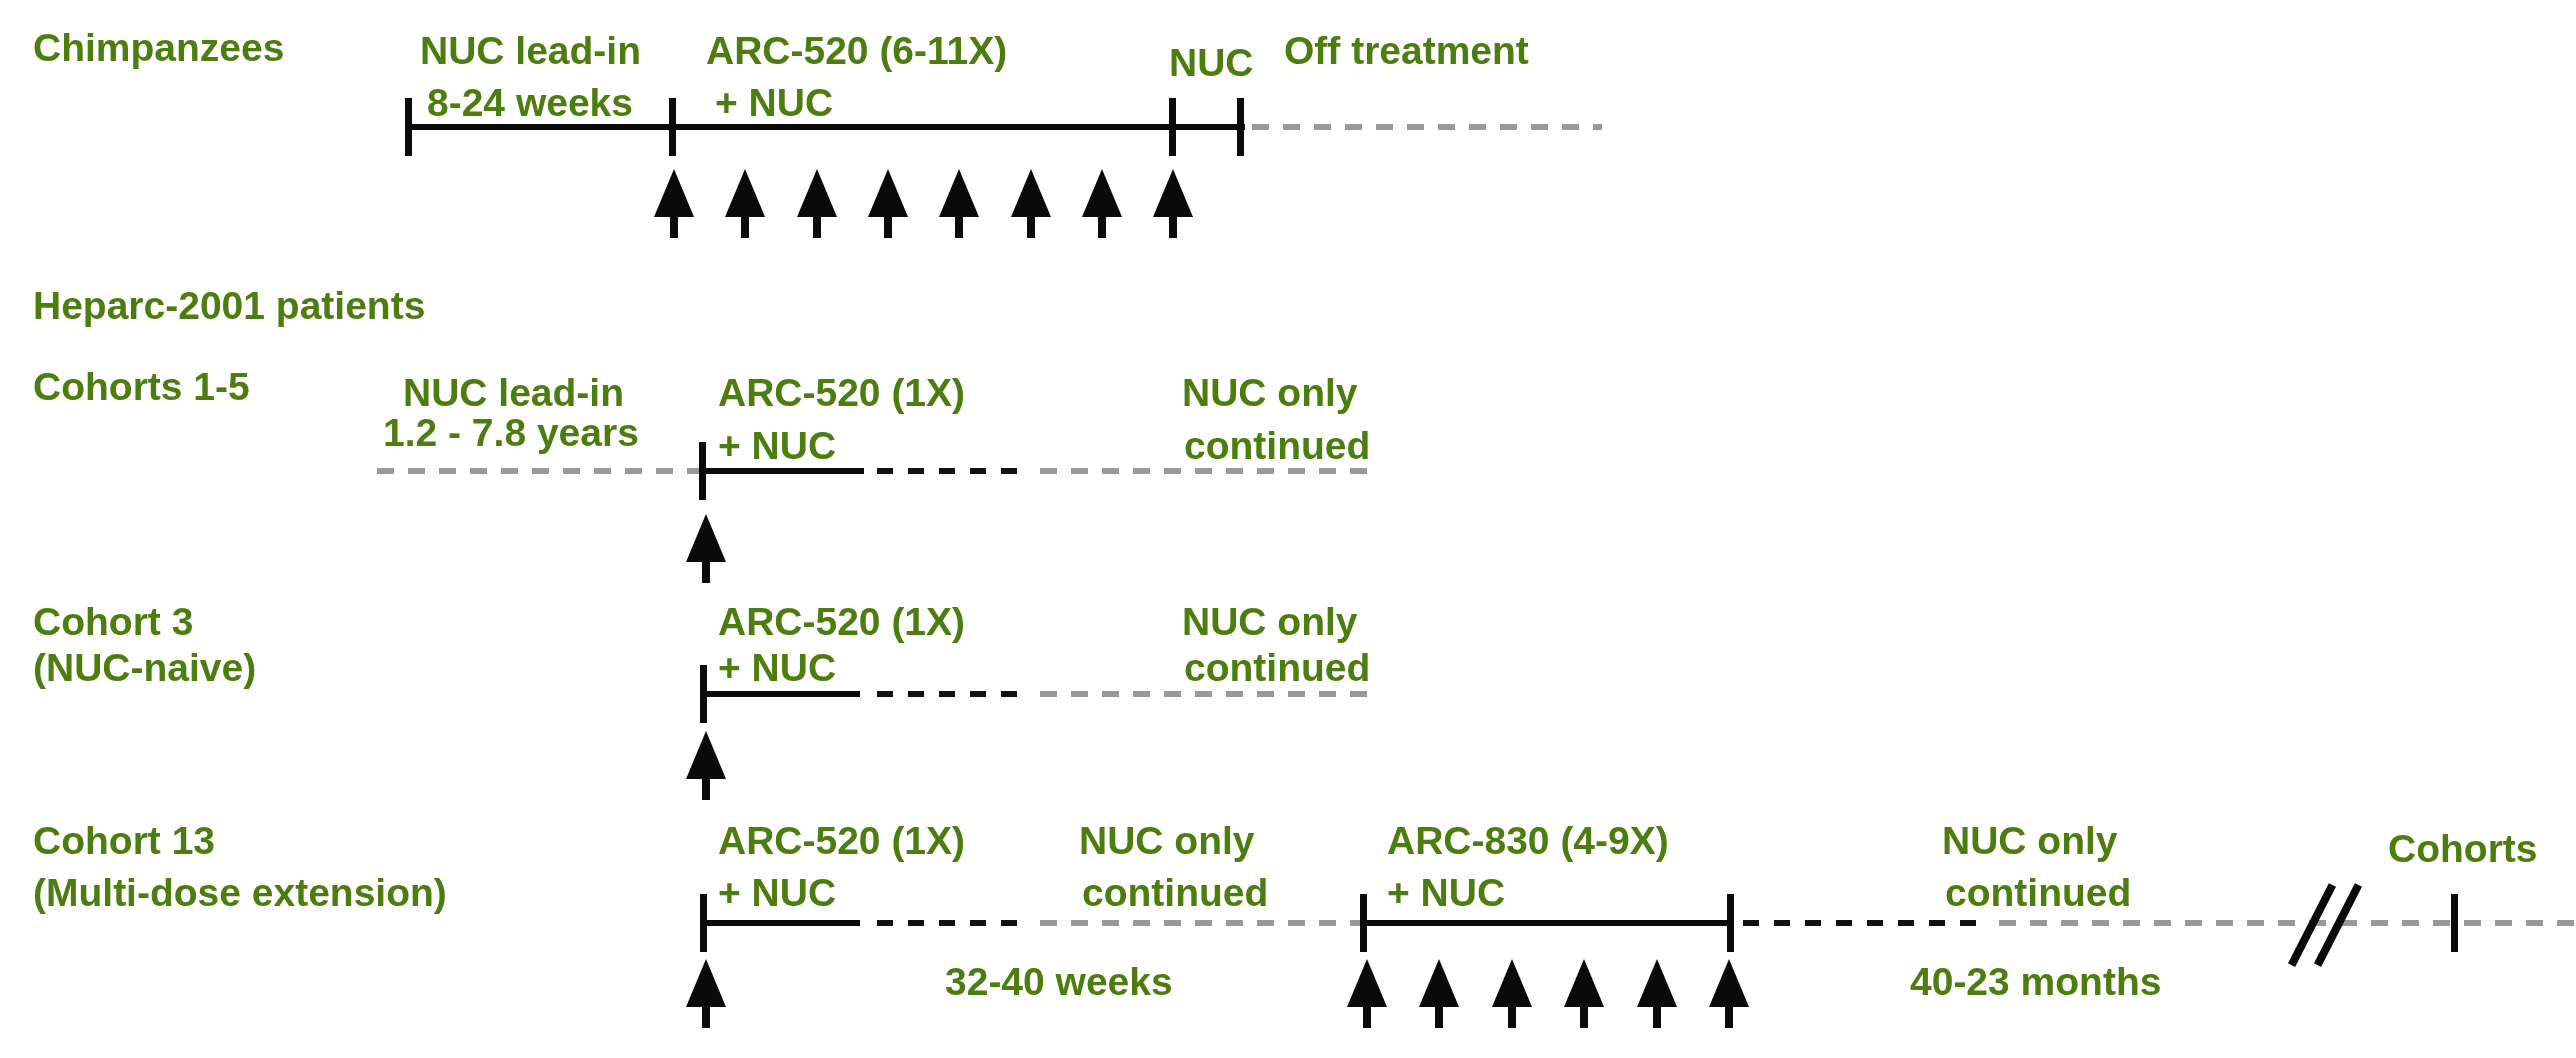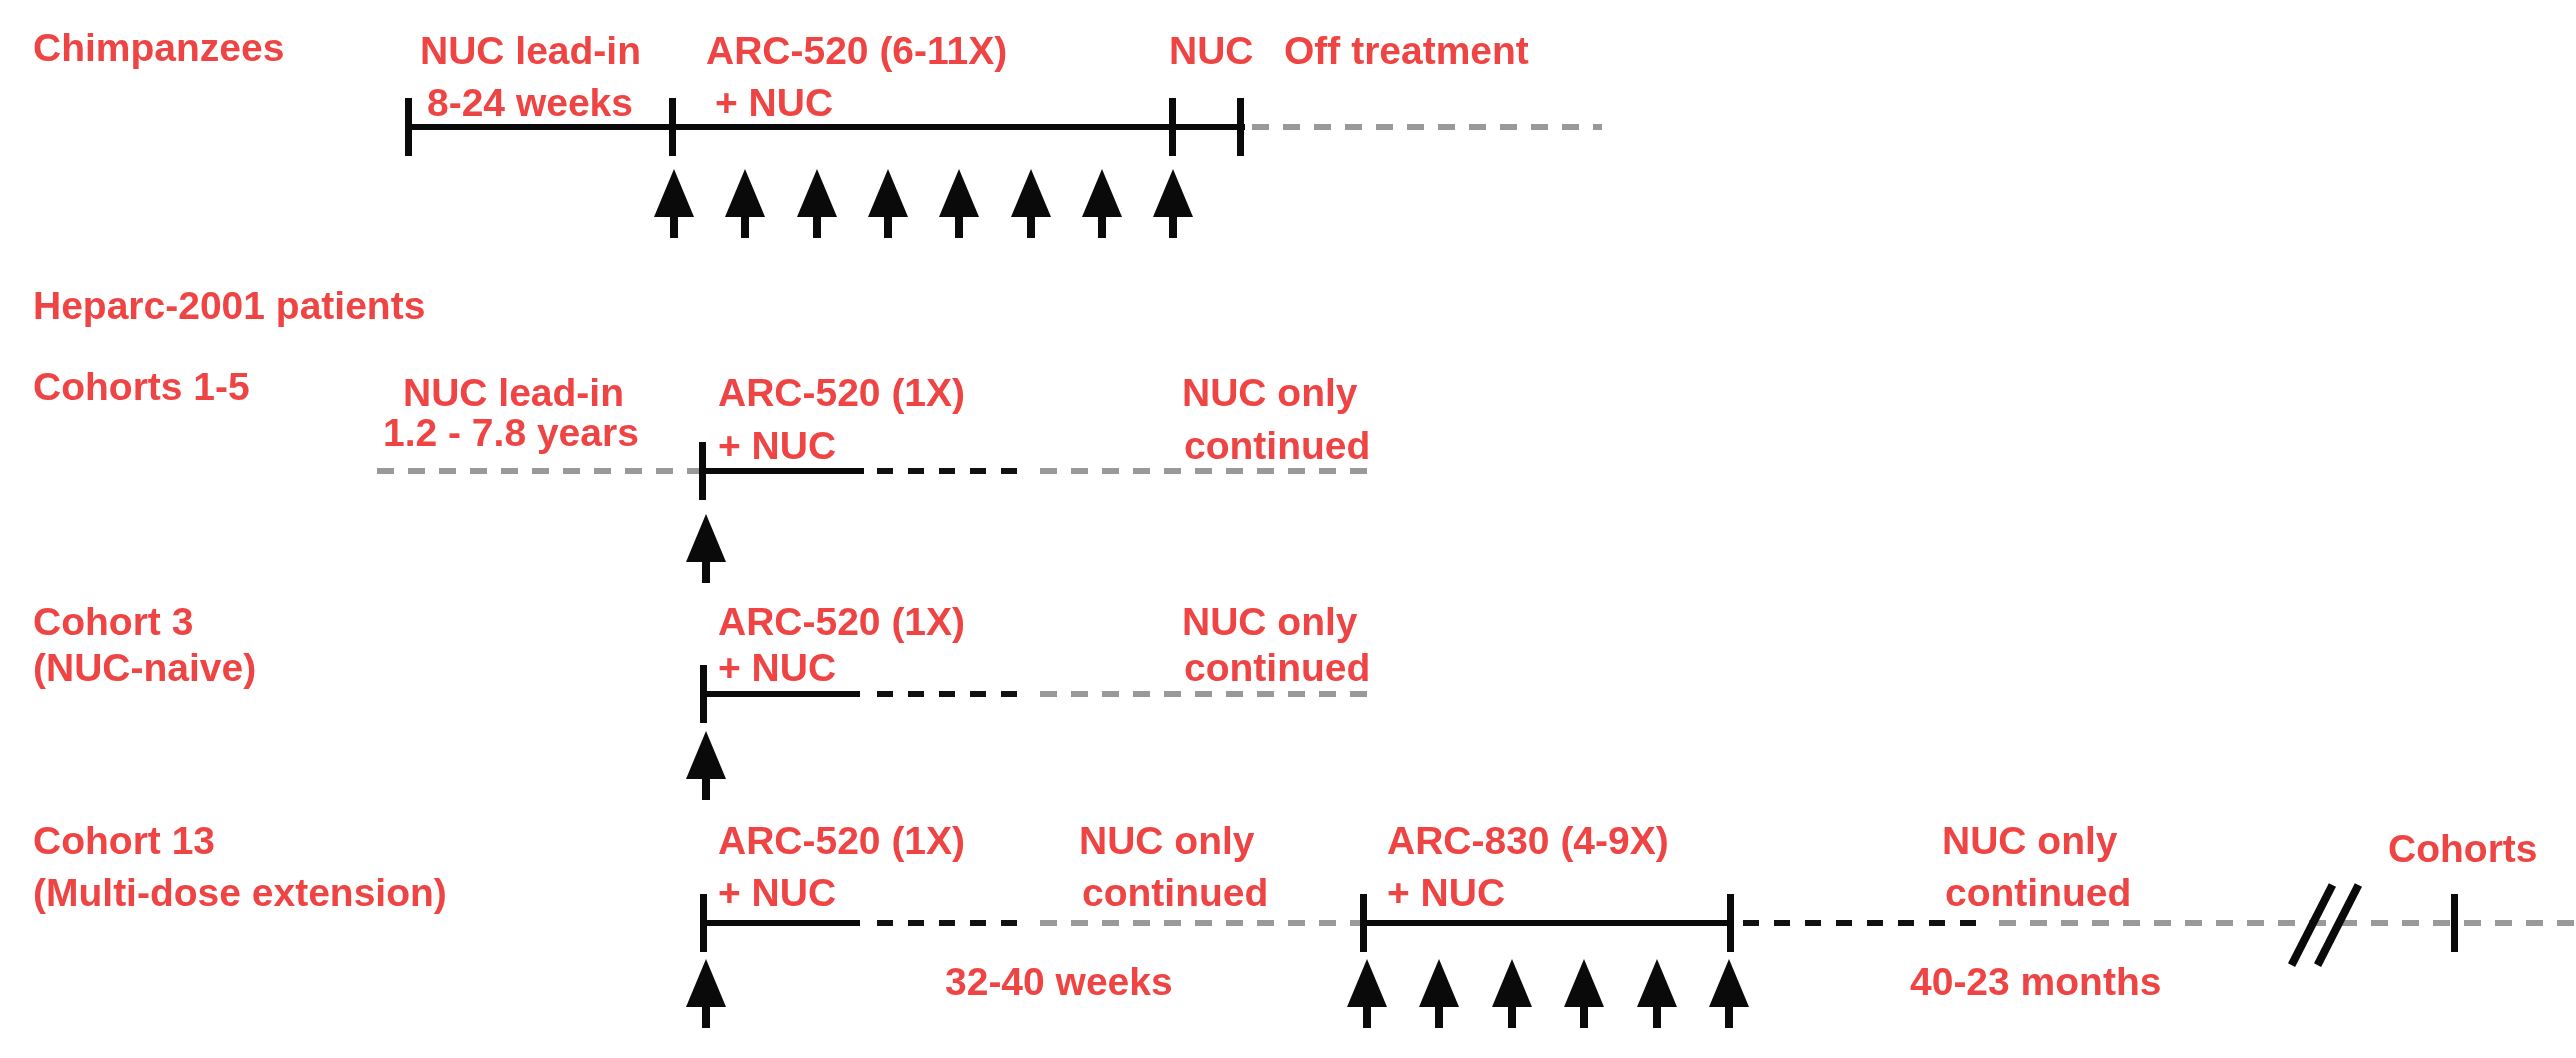--- a/index.html
+++ b/index.html
@@ -8,21 +8,21 @@
     width:2576px;height:1059px;
     background:#ffffff;
     font-family:"Liberation Sans", sans-serif;
     overflow:hidden;
   }
   .txt{
     position:absolute;
     font-weight:bold;
     font-size:39px;
     line-height:45px;
-    color:#ef4444;
+    color:#4d7c0f;
     white-space:nowrap;
   }
   .seg{position:absolute;height:6px;background:#0a0a0a;}
   .dashk{position:absolute;height:6px;
     background:repeating-linear-gradient(90deg,#111 0,#111 16.3px,transparent 16.3px,transparent 31px);}
   .dashg{position:absolute;height:6px;
     background:repeating-linear-gradient(90deg,#999999 0,#999999 17px,transparent 17px,transparent 31px);}
   .tick{position:absolute;width:7.2px;height:58px;background:#0a0a0a;}
   .arrow{position:absolute;width:40px;height:69px;}
   .arrow .head{width:0;height:0;margin:0 auto;
@@ -35,21 +35,21 @@
 <body>
 
 <div id="canvas">
 
   <div>
     <div class="txt" style="left:33px;top:25px">Chimpanzees</div>
     <div class="txt" style="left:420px;top:28px">NUC lead-in</div>
     <div class="txt" style="left:427px;top:80px">8-24 weeks</div>
     <div class="txt" style="left:706px;top:28px">ARC-520 (6-11X)</div>
     <div class="txt" style="left:715px;top:80px">+ NUC</div>
-    <div class="txt" style="left:1169px;top:28px">NUC</div>
+    <div class="txt" style="left:1169px;top:40px">NUC</div>
     <div class="txt" style="left:1284px;top:28px">Off treatment</div>
 
     <div class="seg" style="left:405px;top:124px;width:840px"></div>
     <div class="dashg" style="left:1252px;top:124px;width:350px"></div>
 
     <div class="tick" style="left:405px;top:98px"></div>
     <div class="tick" style="left:669px;top:98px"></div>
     <div class="tick" style="left:1169px;top:98px"></div>
     <div class="tick" style="left:1237px;top:98px"></div>
 

